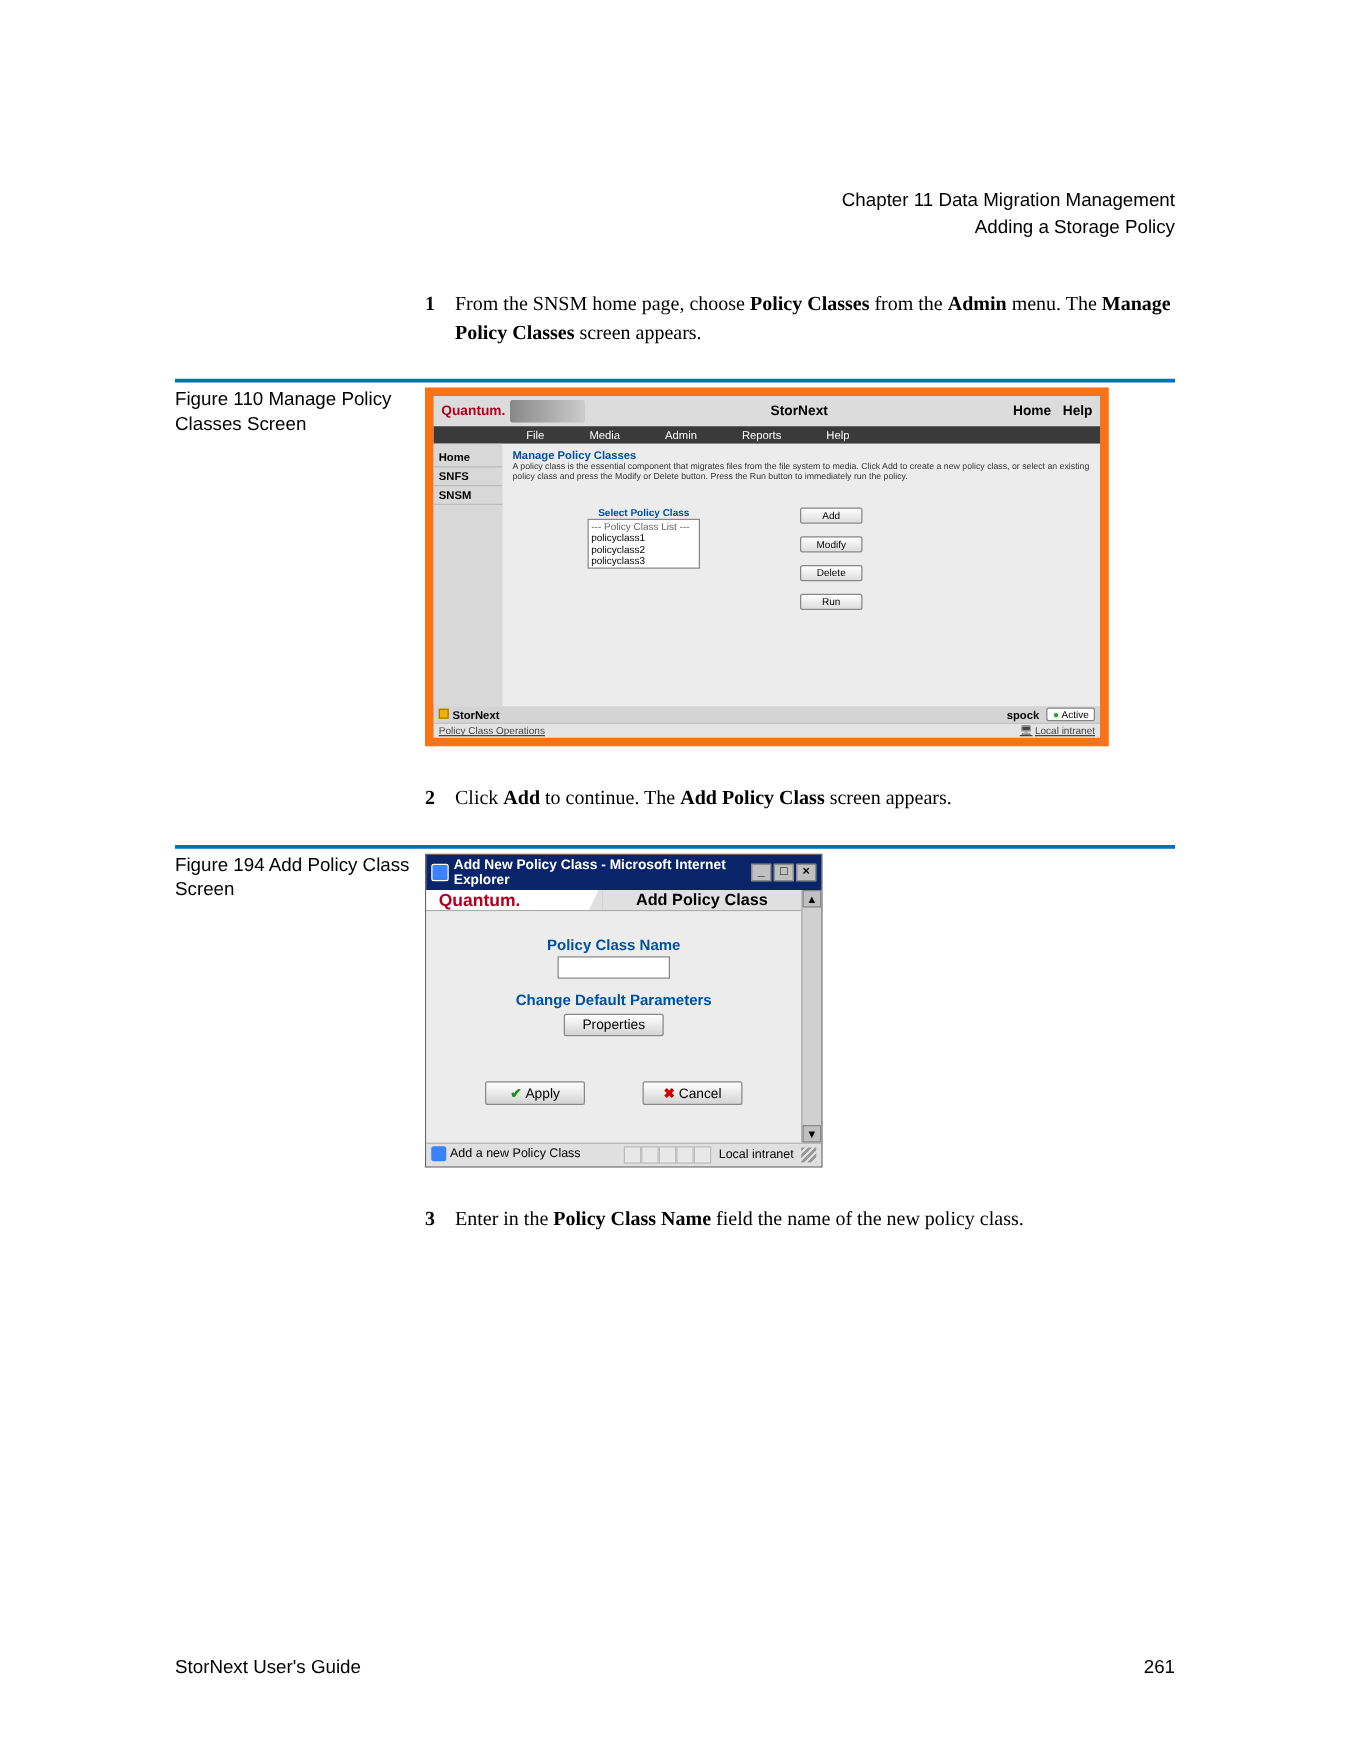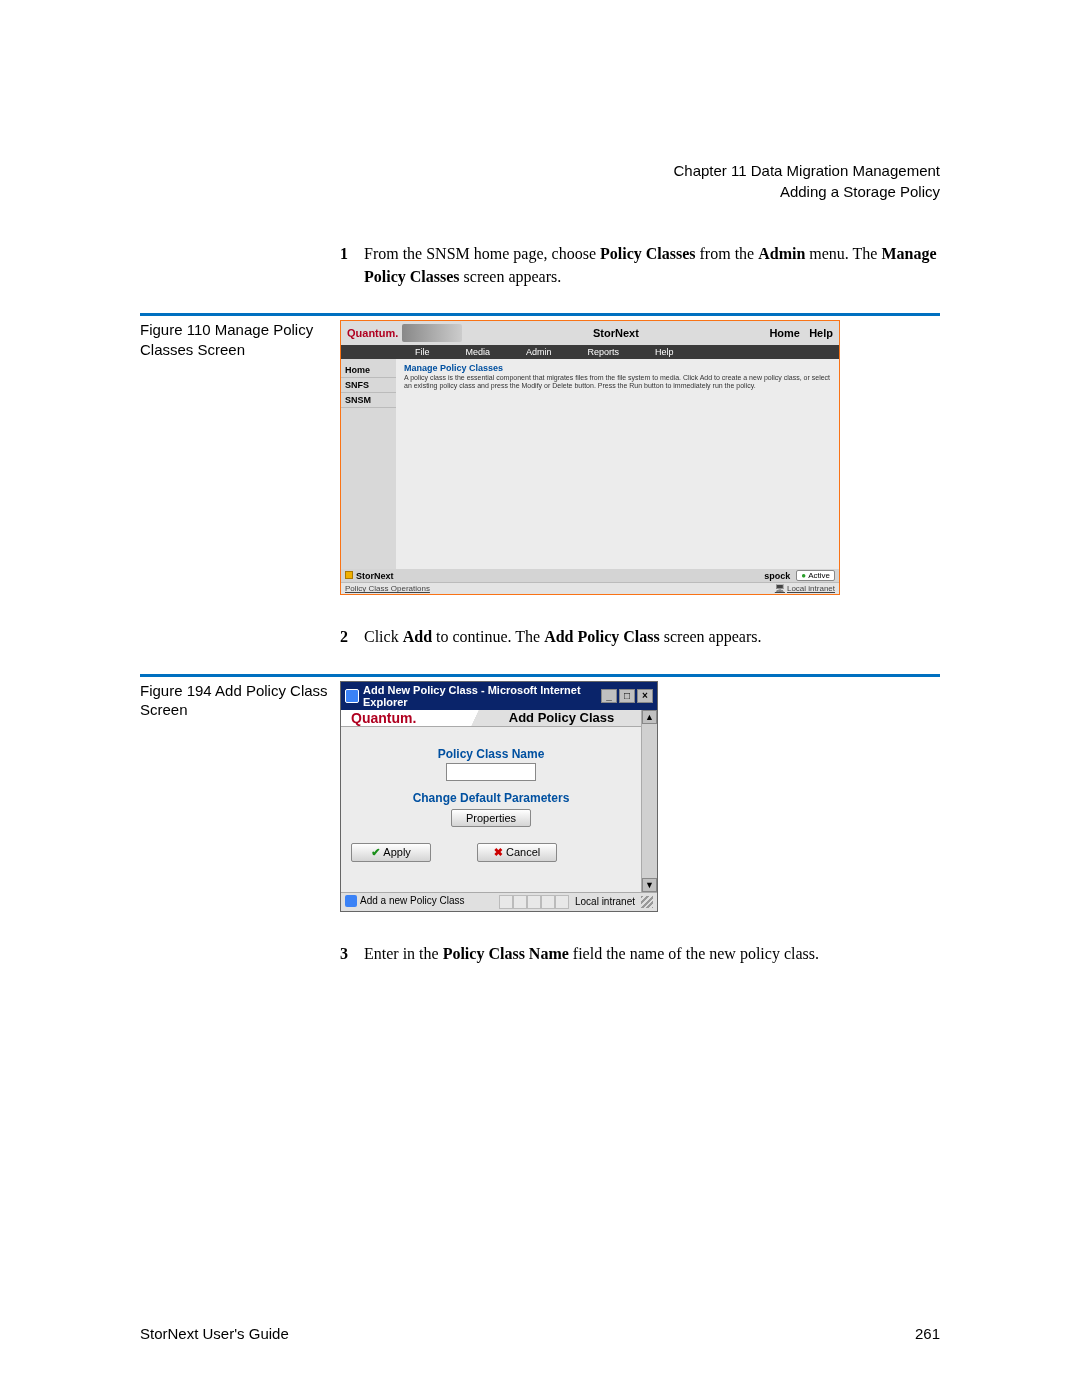--- a/index.html
+++ b/index.html
@@ -7,21 +7,21 @@
     width: 1080px;
     height: 1397px;
     background: #fff;
     font-family: Arial, Helvetica, sans-serif;
     color: #000;
     position: relative;
   }
   .page {
     position: absolute;
     left: 140px;
-    top: 160px;
+    top: 150px;
     width: 800px;
   }
   .chapter-header {
     text-align: right;
     font-size: 15px;
     line-height: 1.4;
     margin-bottom: 40px;
   }
   .step-row {
     display: flex;
@@ -53,22 +53,22 @@
     padding-top: 4px;
   }
   .fig-body {
     flex: 1;
     border-top: 3px solid #0070c0;
     padding-top: 4px;
   }
 
   
   .shot193 {
-    width: 500px;
-    border: 1px solid #f97316;
+    width: 547px;
+    border: 7px solid #f97316;
     font-size: 9px;
     background: #e8e8e8;
   }
   .sn-topbar {
     display: flex;
     align-items: center;
     justify-content: space-between;
     background: #dcdcdc;
     padding: 2px 6px;
     height: 24px;
@@ -264,23 +264,23 @@
     margin:4px auto 0 auto;
     font-size:11px;
     text-align:center;
     background:linear-gradient(#fff,#d4d4d4);
     border:1px solid #888;
     border-radius:2px;
     padding:2px 0;
   }
   .apc-ac-row {
     display:flex;
-    justify-content:flex-start;
+    justify-content:center;
     gap:46px;
-    margin-top:16px;
+    margin-top:36px;
   }
   .apc-ac {
     width:80px;
     font-size:11px;
     text-align:center;
     background:linear-gradient(#fff,#d4d4d4);
     border:1px solid #888;
     border-radius:2px;
     padding:2px 0;
   }
@@ -378,20 +378,37 @@
         </div>
         <div class="sn-body">
           <div class="sn-sidebar">
             <div>Home</div>
             <div>SNFS</div>
             <div>SNSM</div>
           </div>
           <div class="sn-main">
             <div class="sn-heading">Manage Policy Classes</div>
             <div class="sn-desc">A policy class is the essential component that migrates files from the file system to media. Click Add to create a new policy class, or select an existing policy class and press the Modify or Delete button. Press the Run button to immediately run the policy.</div>
+            <div class="sn-center">
+              <div class="sn-listbox-wrap">
+                <div class="sn-list-label">Select Policy Class</div>
+                <div class="sn-listbox">
+                  <div>--- Policy Class List ---</div>
+                  <div>policyclass1</div>
+                  <div>policyclass2</div>
+                  <div>policyclass3</div>
+                </div>
+              </div>
+              <div class="sn-btn-stack">
+                <div class="sn-btn">Add</div>
+                <div class="sn-btn">Modify</div>
+                <div class="sn-btn">Delete</div>
+                <div class="sn-btn">Run</div>
+              </div>
+            </div>
           </div>
         </div>
         <div class="sn-statusbar">
           <span><span class="favicon"></span><b>StorNext</b></span>
           <span class="right">
             <b>spock</b>
             <span class="sn-active">Active</span>
           </span>
         </div>
         <div class="sn-ie-status">

